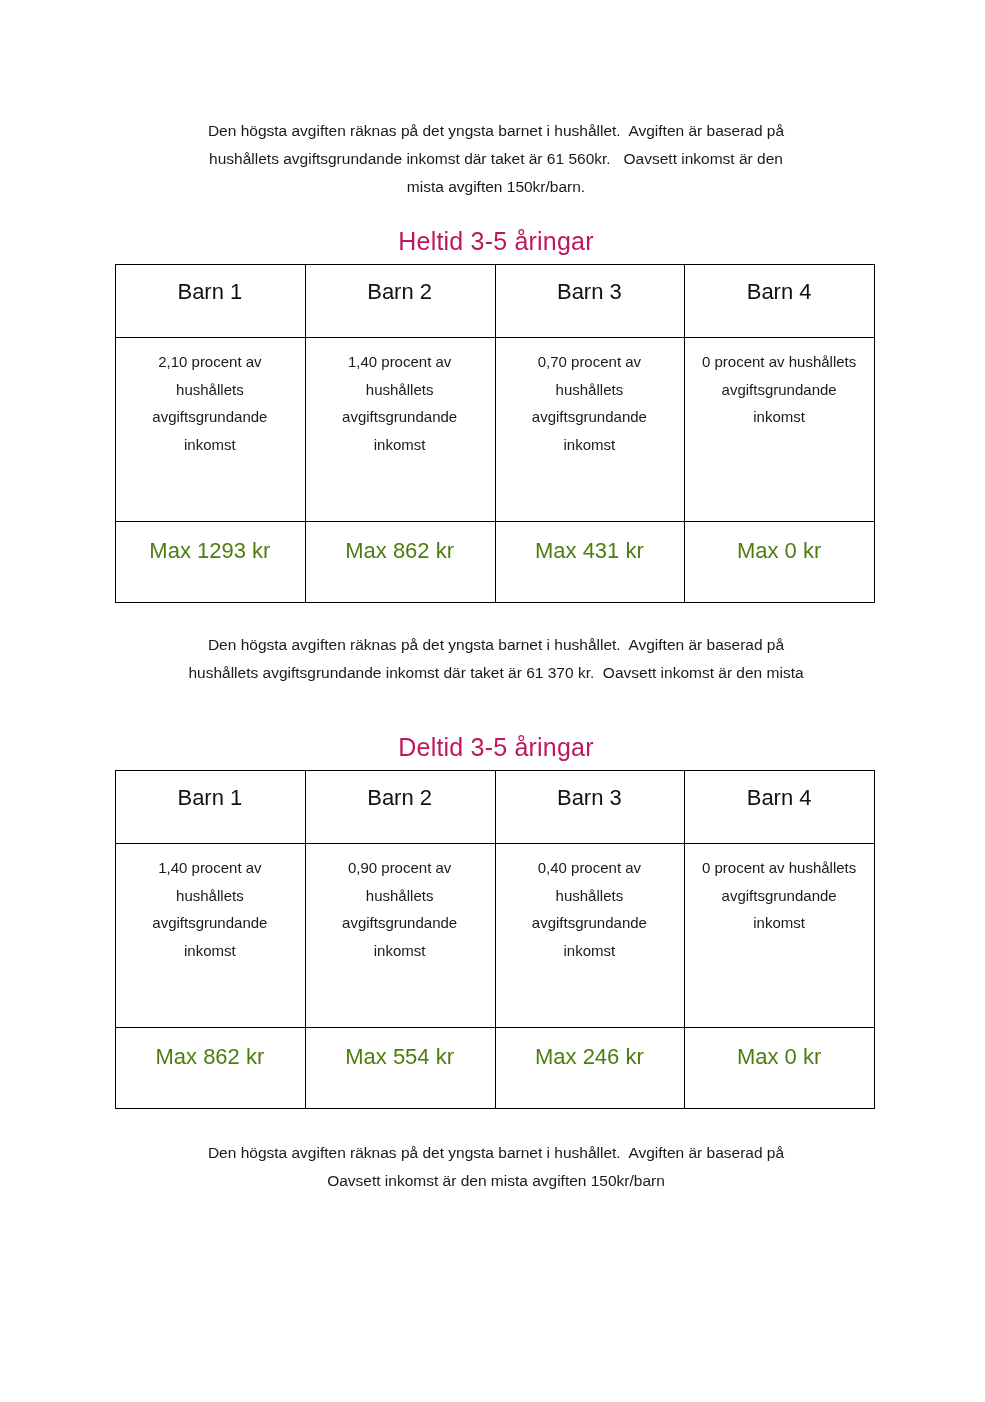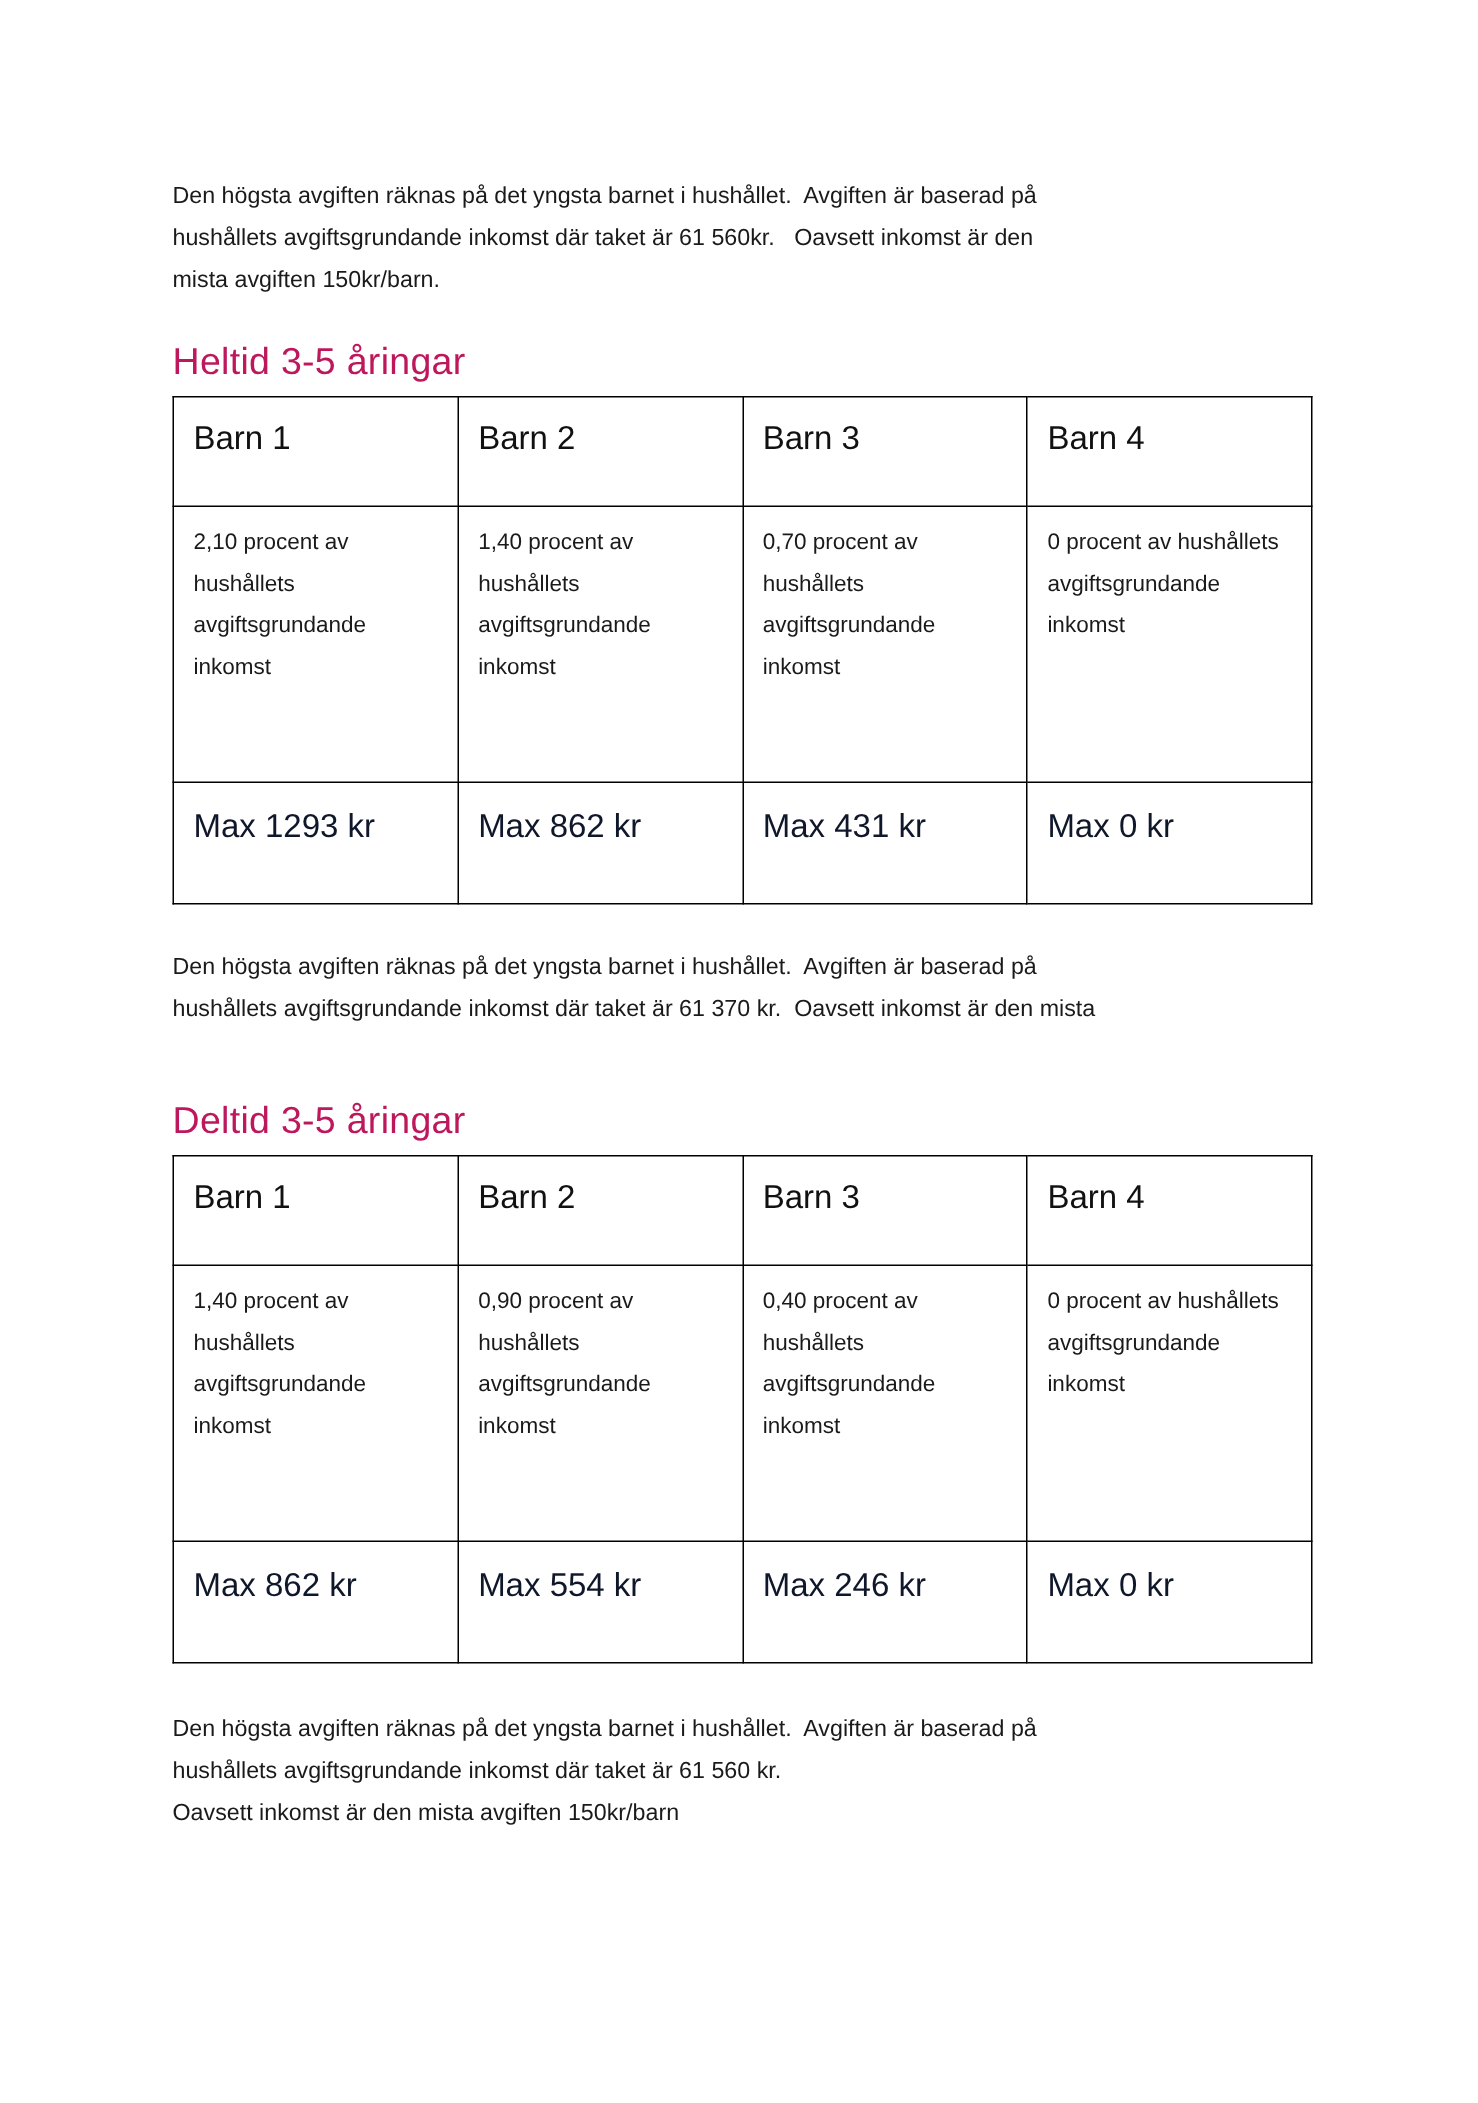--- a/index.html
+++ b/index.html
@@ -1,15 +1,15 @@
 <!DOCTYPE html>
 <html><head>
 <meta charset="utf-8">
 <style>
-  * { margin: 0; padding: 0; box-sizing: border-box; }
+  * { margin: 0; padding: 0; box-sizing: border-box; text-align: center; }
   html, body {
     width: 985px;
     background: #ffffff;
     font-family: "Liberation Sans", sans-serif;
     color: #1a1a1a;
   }
   body { height: 1402px; overflow: hidden; }
   .page {
     padding: 117px 108px 0 115px;
     width: 985px;
@@ -54,21 +54,21 @@
     font-size: 15px;
     line-height: 27.5px;
     padding-top: 10px;
     color: #1a1a1a;
   }
   tr.max-row td {
     height: 81px;
     font-size: 22px;
     font-weight: 400;
     padding-top: 16px;
-    color: #0f172a;
+    color: #4d7c0f;
   }
   .p2-space { margin-top: 28px; }
   .t2-space { margin-top: 4px; }
   .p3-space { margin-top: 30px; }
 </style>
 </head>
 <body>
 
 <div class="page">
 
@@ -128,17 +128,16 @@
         <td>Max 862 kr</td>
         <td>Max 554 kr</td>
         <td>Max 246 kr</td>
         <td>Max 0 kr</td>
       </tr>
     </tbody>
   </table>
 
   <div class="para p3-space">
     <div class="line">Den högsta avgiften räknas på det yngsta barnet i hushållet.  Avgiften är baserad på</div>
-    <div class="line">hushållets avgiftsgrundande inkomst där taket är 61 560 kr.</div>
     <div class="line">Oavsett inkomst är den mista avgiften 150kr/barn</div>
   </div>
 
 </div>
 
 </body></html>

